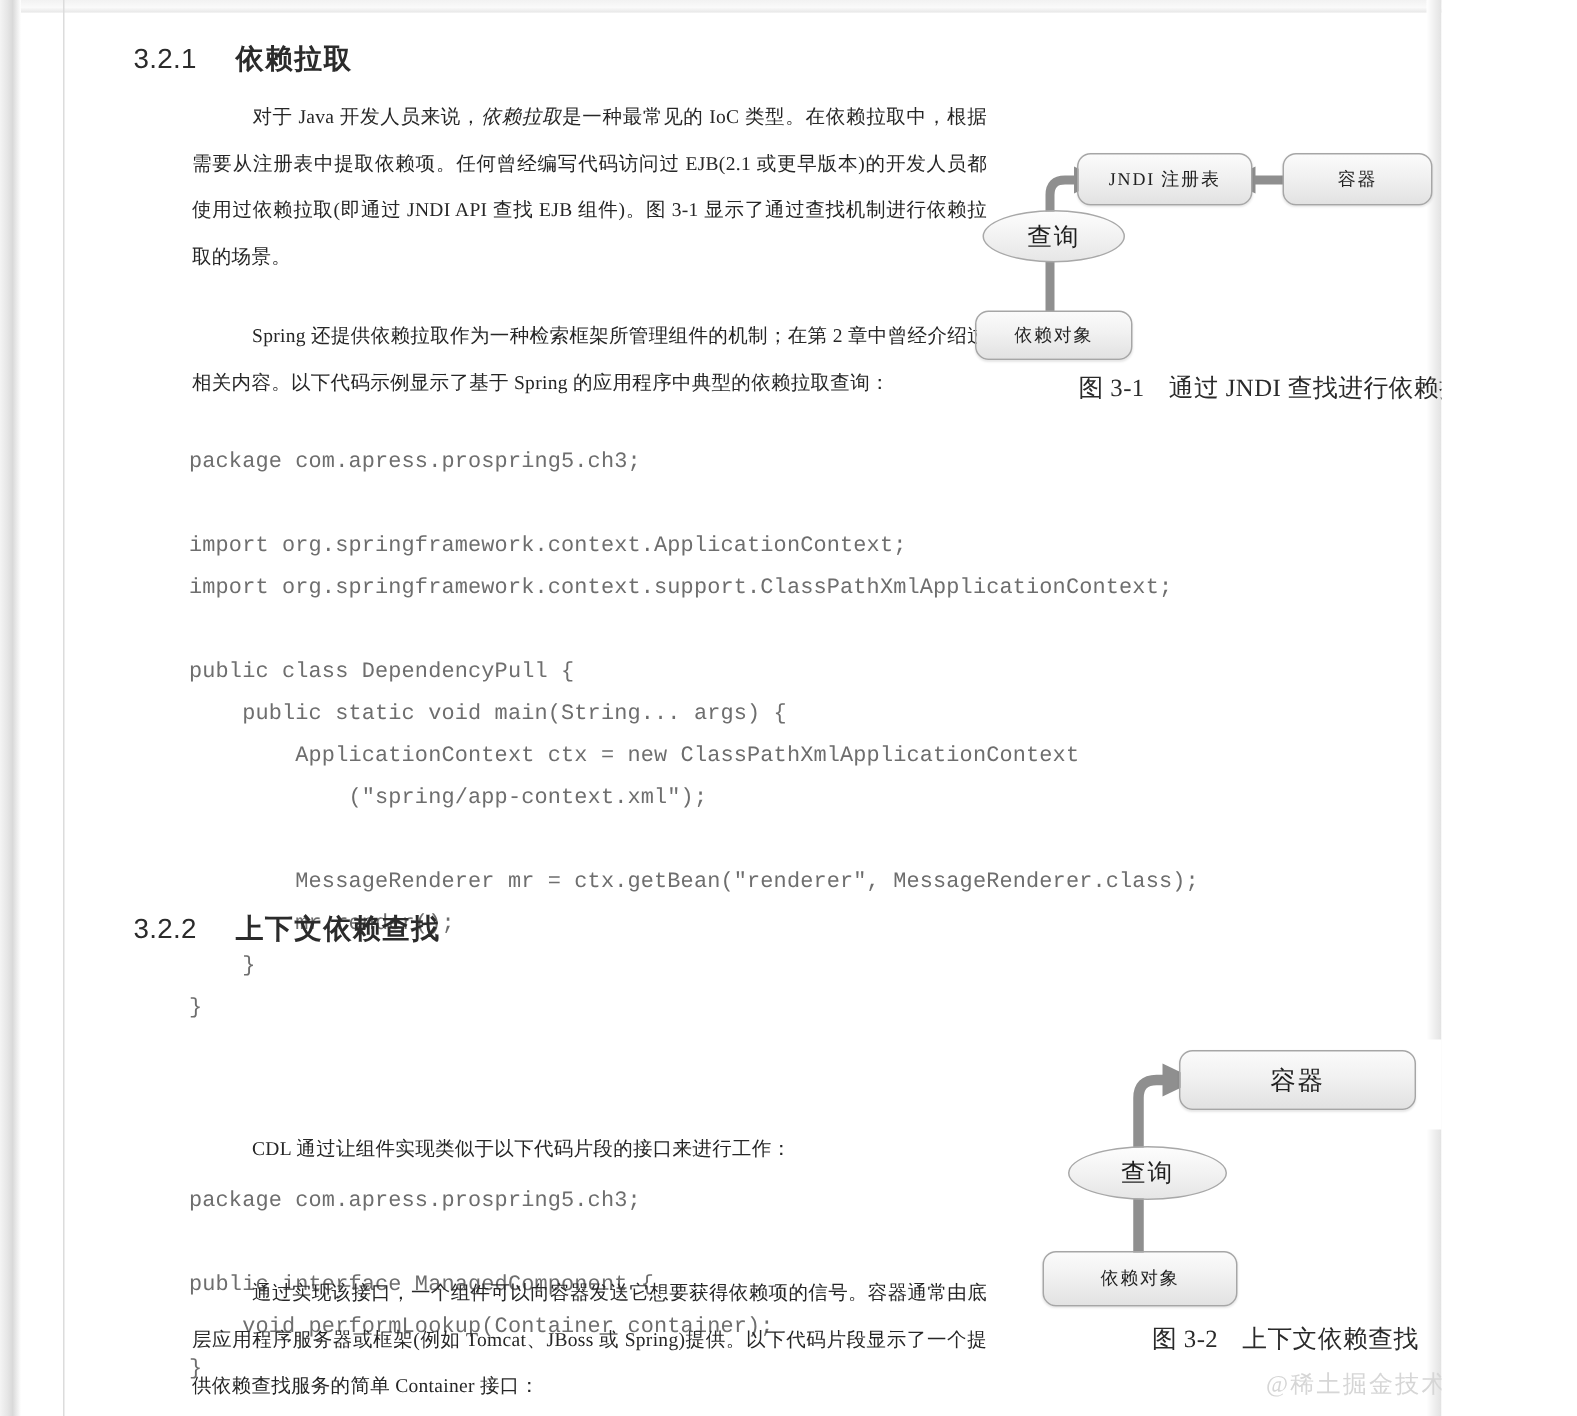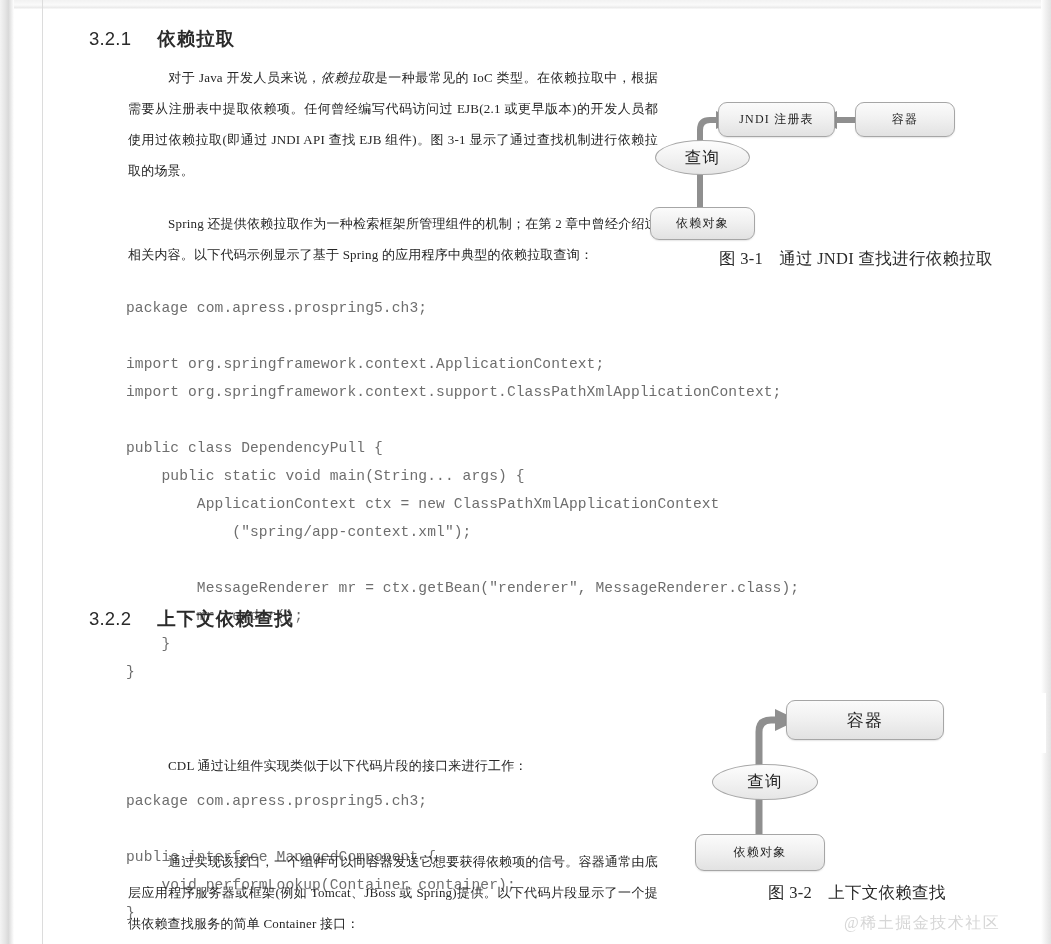--- a/index.html
+++ b/index.html
@@ -5,21 +5,21 @@
   html, body {
     margin: 0;
     padding: 0;
     background: #ffffff;
   }
   body {
     font-family: "Liberation Serif", "DejaVu Serif", serif;
   }
   #page {
     position: relative;
-    width: 1051px;
+    width: 961px;
     height: 944px;
     background: #ffffff;
     overflow: hidden;
     box-sizing: border-box;
   }
   
   .edge-left {
     position: absolute;
     left: 0; top: 0;
     width: 14px; height: 944px;

